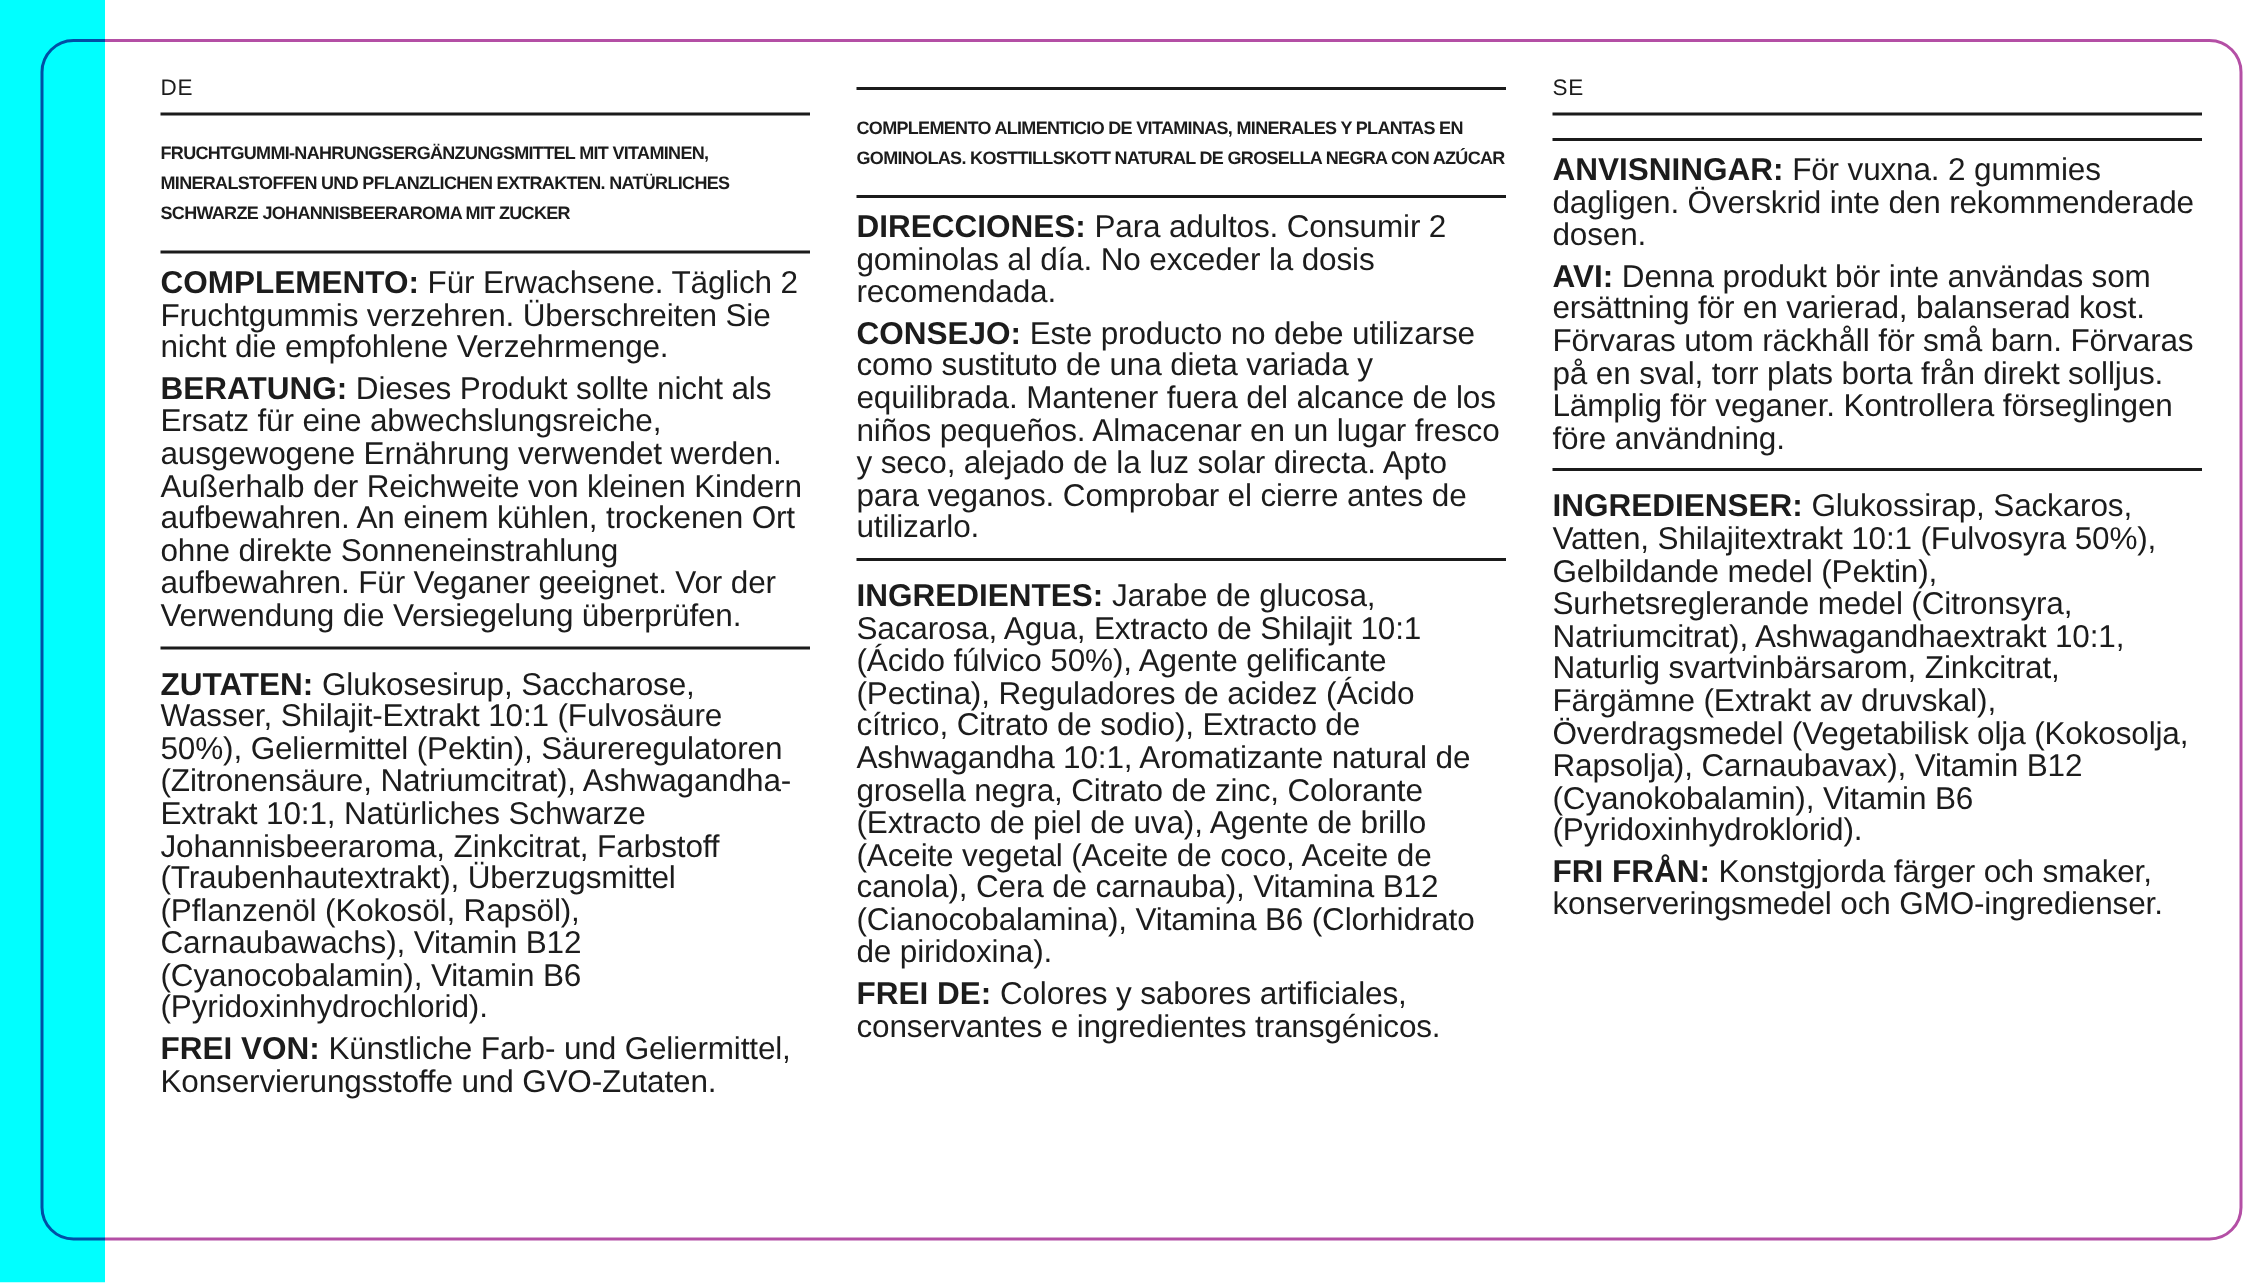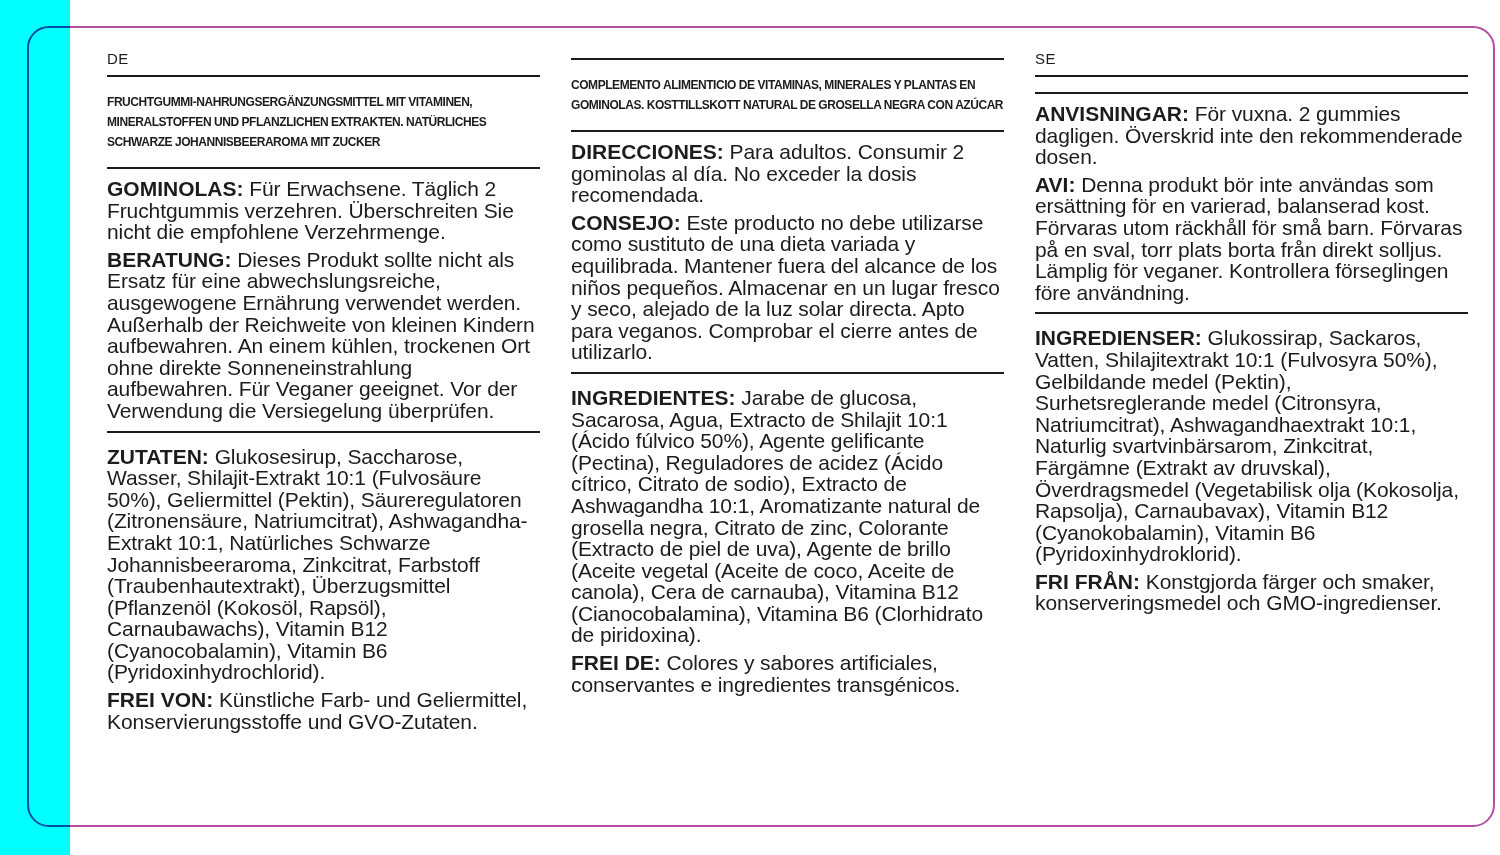--- a/index.html
+++ b/index.html
@@ -52,21 +52,21 @@
 <div class="cyan-stripe" style="background: rgb(0, 255, 255);"></div>
 <div class="frame-border" style="border-color: rgb(180, 79, 165);"></div>
 
 <div class="content">
 
   <div class="col">
     <p class="lang">DE</p>
     <hr class="rule rule-lang">
     <p class="title">FRUCHTGUMMI-NAHRUNGSERGÄNZUNGSMITTEL MIT VITAMINEN, MINERALSTOFFEN UND PFLANZLICHEN EXTRAKTEN. NATÜRLICHES SCHWARZE JOHANNISBEERAROMA MIT ZUCKER</p>
     <hr class="rule rule-title">
-    <p class="para"><b>GOMINOLAS:</b> <span>Für Erwachsene. Täglich 2 Fruchtgummis verzehren. Überschreiten Sie nicht die empfohlene Verzehrmenge.</span></p>
+    <p class="para"><b>COMPLEMENTO:</b> <span>Für Erwachsene. Täglich 2 Fruchtgummis verzehren. Überschreiten Sie nicht die empfohlene Verzehrmenge.</span></p>
     <p class="para"><b>BERATUNG:</b> <span>Dieses Produkt sollte nicht als Ersatz für eine abwechslungsreiche, ausgewogene Ernährung verwendet werden. Außerhalb der Reichweite von kleinen Kindern aufbewahren. An einem kühlen, trockenen Ort ohne direkte Sonneneinstrahlung aufbewahren. Für Veganer geeignet. Vor der Verwendung die Versiegelung überprüfen.</span></p>
     <hr class="rule rule-section">
     <p class="para"><b>ZUTATEN:</b> <span>Glukosesirup, Saccharose, Wasser, Shilajit-Extrakt 10:1 (Fulvosäure 50%), Geliermittel (Pektin), Säureregulatoren (Zitronensäure, Natriumcitrat), Ashwagandha-Extrakt 10:1, Natürliches Schwarze Johannisbeeraroma, Zinkcitrat, Farbstoff (Traubenhautextrakt), Überzugsmittel (Pflanzenöl (Kokosöl, Rapsöl), Carnaubawachs), Vitamin B12 (Cyanocobalamin), Vitamin B6 (Pyridoxinhydrochlorid).</span></p>
     <p class="para"><b>FREI VON:</b> <span>Künstliche Farb- und Geliermittel, Konservierungsstoffe und GVO-Zutaten.</span></p>
   </div>
 
   <div class="col">
     <hr class="rule rule-lang">
     <p class="title">COMPLEMENTO ALIMENTICIO DE VITAMINAS, MINERALES Y PLANTAS EN GOMINOLAS. KOSTTILLSKOTT NATURAL DE GROSELLA NEGRA CON AZÚCAR</p>
     <hr class="rule rule-title">

